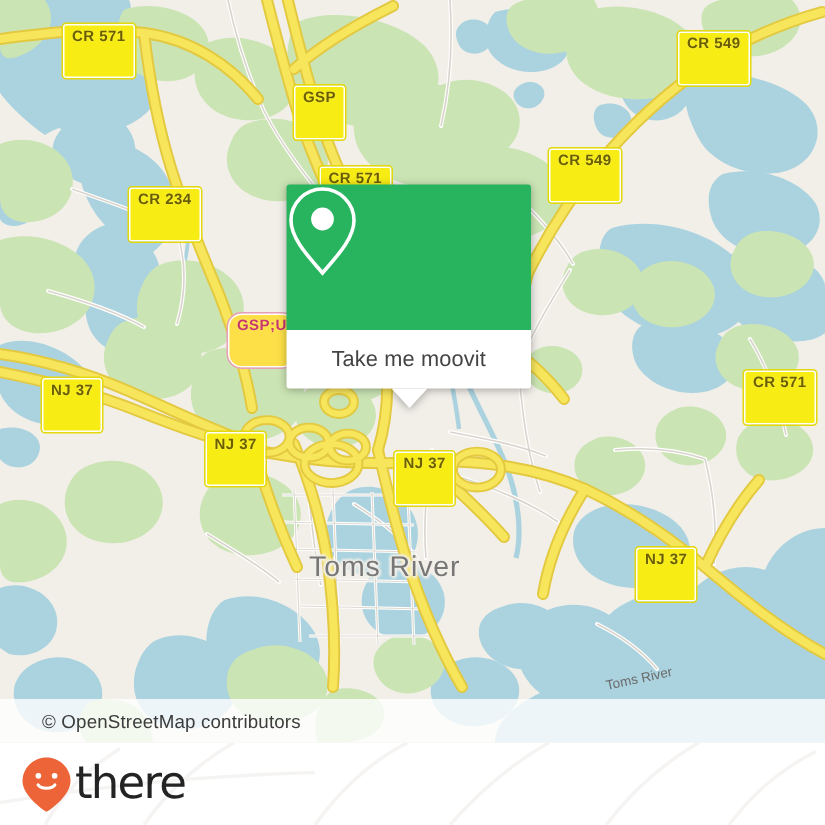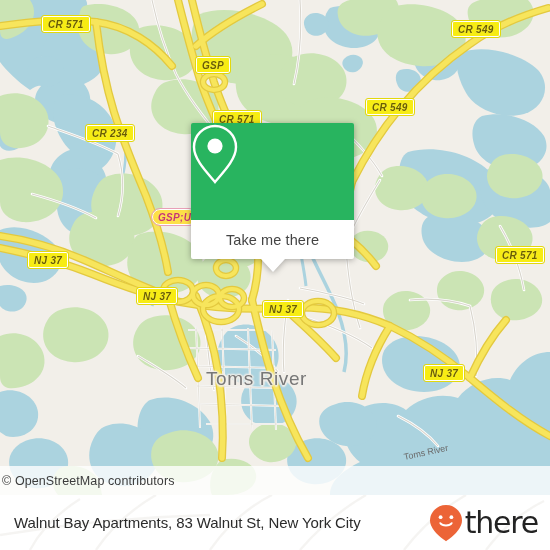--- a/index.html
+++ b/index.html
@@ -18,26 +18,25 @@
   .shield{
     position:absolute;
     background:#f7ec13;
     border:1.5px solid #ffffff;
     outline:1px solid #e3d80c;
     border-radius:2px;
     color:#6b5e00;
     font-weight:bold;
     font-size:10px;
     line-height:13px;
-    padding:1px 5px 0 5px;
+    padding:1px 5px 20px 5px;
     letter-spacing:.3px;
     white-space:nowrap;
     box-sizing:border-box;
     text-shadow:0 0 1px rgba(255,255,255,.4);
-    font-style:italic;
   }
   .shield.pink{
     background:#fde047;
     border:1.5px solid #ffffff;
     outline:1px solid #e8a0b8;
     border-radius:9px;
     color:#c8376c;
   }
   .city-label{
     position:absolute;
@@ -79,21 +78,21 @@
     border-right:12px solid transparent;
     border-top:13px solid #ffffff;
   }
   .pin-svg{display:block;}
 
   
   #attribution{
     position:absolute;left:0;top:466px;width:550px;height:29px;
     background:rgba(255,255,255,.78);
     display:flex;align-items:center;
-    box-sizing:border-box;padding-left:2px;
+    box-sizing:border-box;padding-left:28px;
   }
   #attribution-text{font-size:12.5px;color:#3c3c3c;letter-spacing:.1px;}
 
   
   #bottombar{
     position:absolute;left:0;top:495px;width:550px;height:55px;
     background:#ffffff;overflow:hidden;
     display:flex;align-items:center;justify-content:space-between;
     box-sizing:border-box;padding:0 12px 0 14px;
   }
@@ -361,21 +360,21 @@
       </div>
 
     <div id="card">
       <div id="card-head" style="background: rgb(40, 180, 95);">
         <svg class="pin-svg" width="48" height="62" viewBox="0 0 48 62">
           <path d="M24 3 C12.4 3 3 12.4 3 24 C3 37 17 50.5 24 59 C31 50.5 45 37 45 24 C45 12.4 35.6 3 24 3 Z" fill="none" stroke="#ffffff" stroke-width="2.4"></path>
           <circle cx="24" cy="23" r="7.6" fill="#ffffff"></circle>
         </svg>
       </div>
       <div id="card-foot">
-        <span id="card-foot-label">Take me there</span>
+        <span id="card-foot-label">Take me moovit</span>
       </div>
       <div id="card-tail"></div>
     </div>
 
     <div id="attribution">
       <span id="attribution-text">© OpenStreetMap contributors</span>
     </div>
   </div>
 
   <div id="bottombar">
@@ -384,21 +383,20 @@
         <path d="M30,55 C40,36 58,18 80,4"></path>
         <path d="M96,55 C110,34 132,14 156,0"></path>
         <path d="M210,55 C226,32 248,12 272,0"></path>
         <path d="M300,55 C318,34 342,14 366,0"></path>
         <path d="M404,55 C420,34 442,14 466,0"></path>
         <path d="M486,55 C500,36 520,18 544,6"></path>
         <path d="M0,40 C60,30 130,22 210,20"></path>
       </g>
     </svg>
 
-    <span id="caption">Walnut Bay Apartments, 83 Walnut St, New York City</span>
 
     <div id="brand">
       <svg width="34" height="38" viewBox="0 0 34 38">
         <path d="M17 1 C8.2 1 1 8.1 1 16.6 C1 25.6 12.5 34.4 17 37.2 C21.5 34.4 33 25.6 33 16.6 C33 8.1 25.8 1 17 1 Z" fill="#ec6437"></path>
         <circle cx="11.6" cy="13.2" r="1.9" fill="#ffffff"></circle>
         <circle cx="22.4" cy="13.2" r="1.9" fill="#ffffff"></circle>
         <path d="M11.4 19.2 C13.4 22.2 20.6 22.2 22.6 19.2" fill="none" stroke="#ffffff" stroke-width="2" stroke-linecap="round"></path>
       </svg>
       <span id="brand-word">there</span>
     </div>

